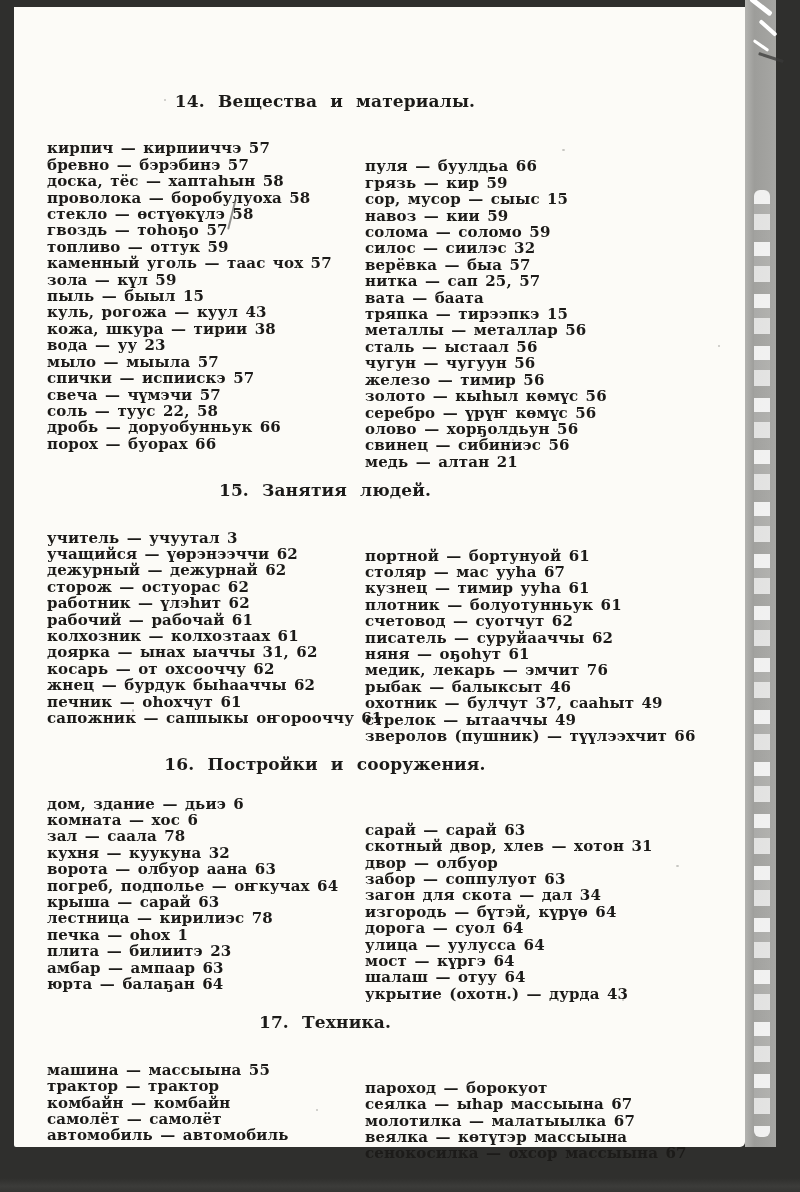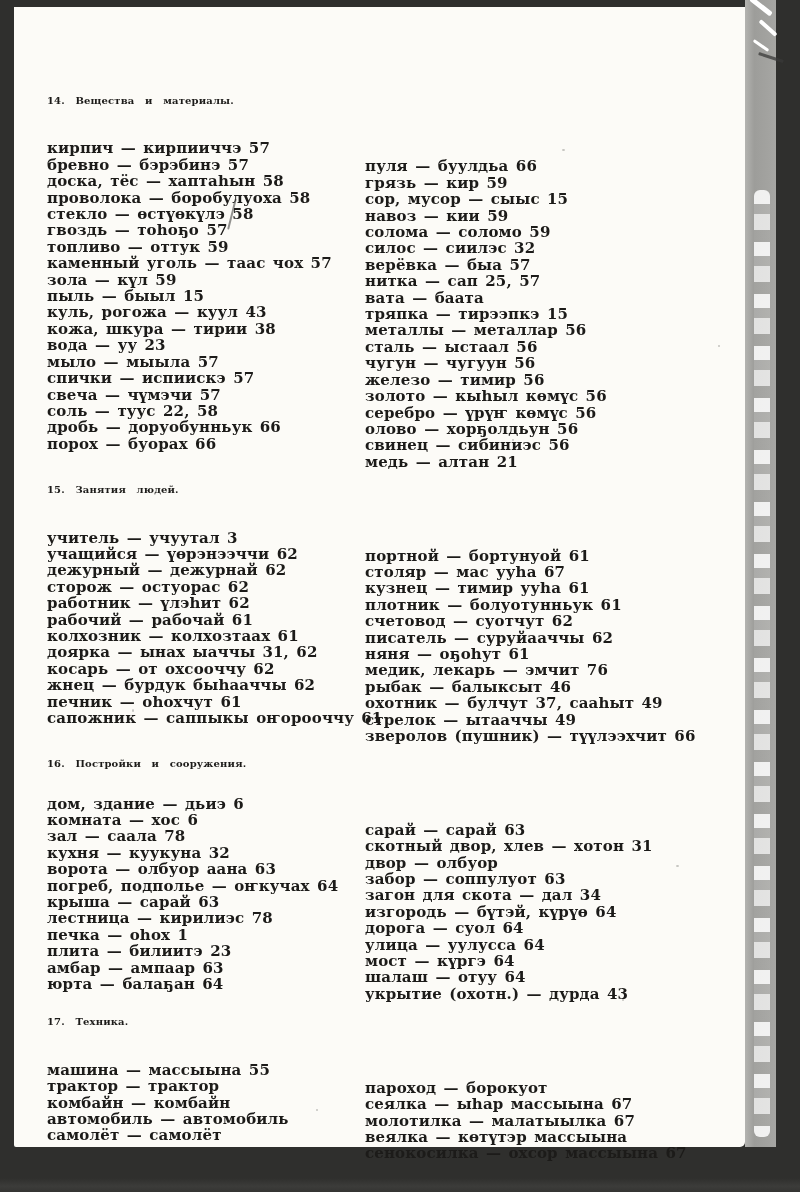--- a/index.html
+++ b/index.html
@@ -51,22 +51,22 @@
     position:absolute;
     left:33px;top:50px;width:690px;
     color:#1c1b19;
     font-size:15px;
     line-height:16.4px;
     font-weight:700;
     letter-spacing:.15px;
   }
   .section-title{
     width:556px;
-    text-align:left;
-    font-size:10px;
+    text-align:center;
+    font-size:17px;
     word-spacing:7px;
     margin:12px 0 13px 0;
     white-space:nowrap;
   }
   .dict-section:first-child .section-title{margin-top:36px;}
   .columns{display:flex;align-items:center;}
   .col{display:block;}
   .col.left{width:318px;flex:none;}
   .col.right{flex:1;margin-top:36px;}
   .entry{white-space:nowrap;word-spacing:2px;}
@@ -210,22 +210,22 @@
             </div>
           </div>
         </section>
         <section class="dict-section">
           <div class="section-title">17. Техника.</div>
           <div class="columns">
             <div class="col left">
               <div class="entry">машина — массыына 55</div>
               <div class="entry">трактор — трактор</div>
               <div class="entry">комбайн — комбайн</div>
+              <div class="entry">самолёт — самолёт</div>
               <div class="entry">автомобиль — автомобиль</div>
-              <div class="entry">самолёт — самолёт</div>
             </div>
             <div class="col right">
               <div class="entry">пароход — борокуот</div>
               <div class="entry">сеялка — ыһар массыына 67</div>
               <div class="entry">молотилка — малатыылка 67</div>
               <div class="entry">веялка — көтүтэр массыына</div>
               <div class="entry">сенокосилка — охсор массыына 67</div>
             </div>
           </div>
         </section>

